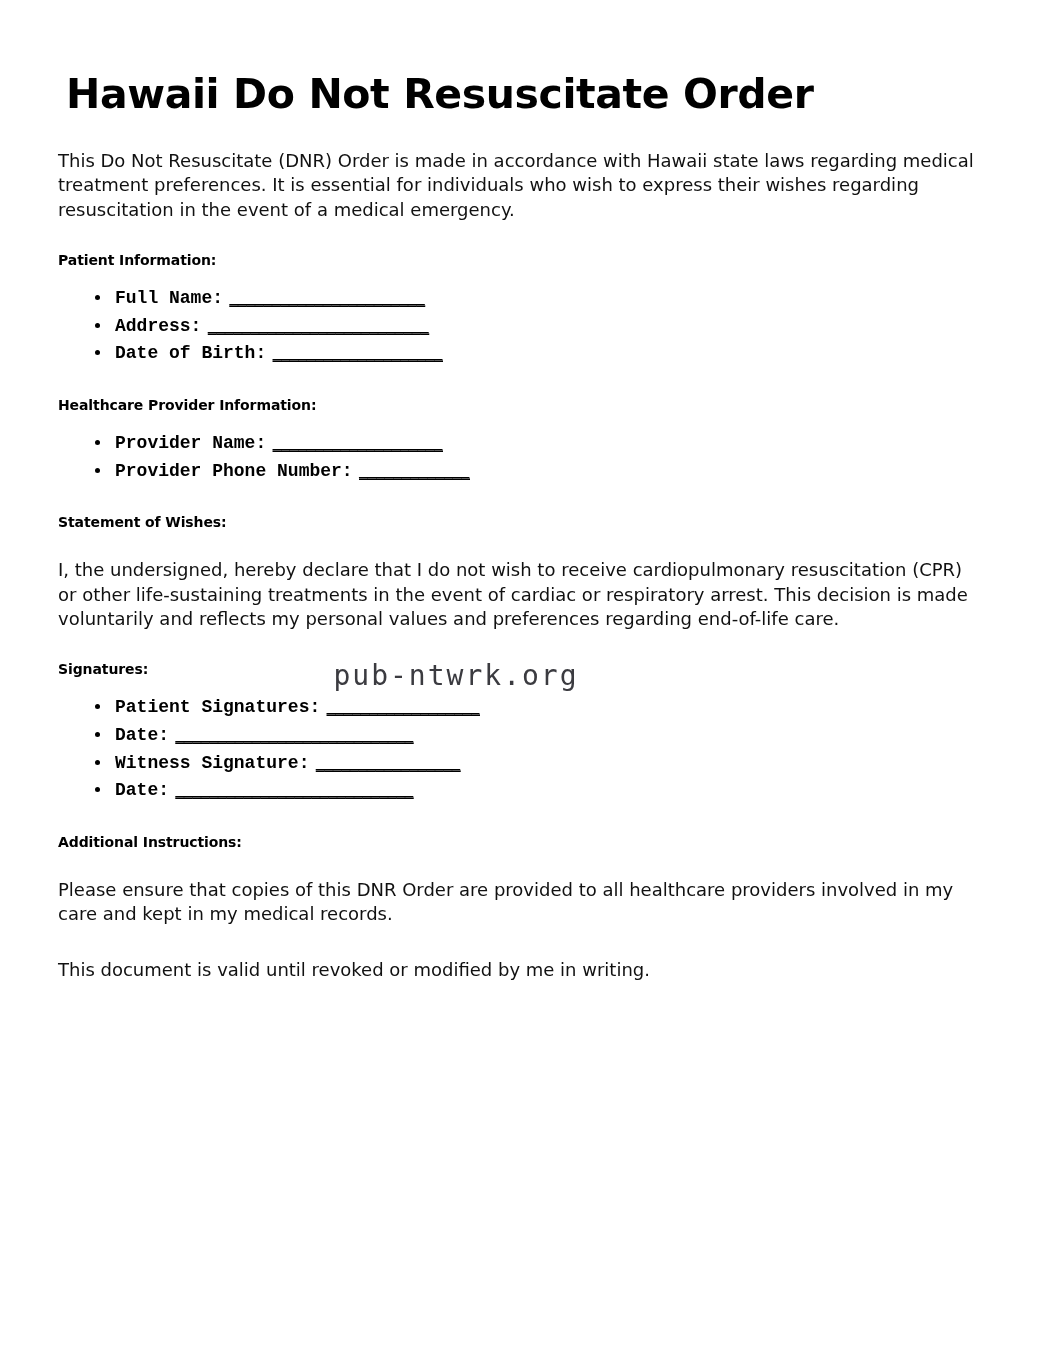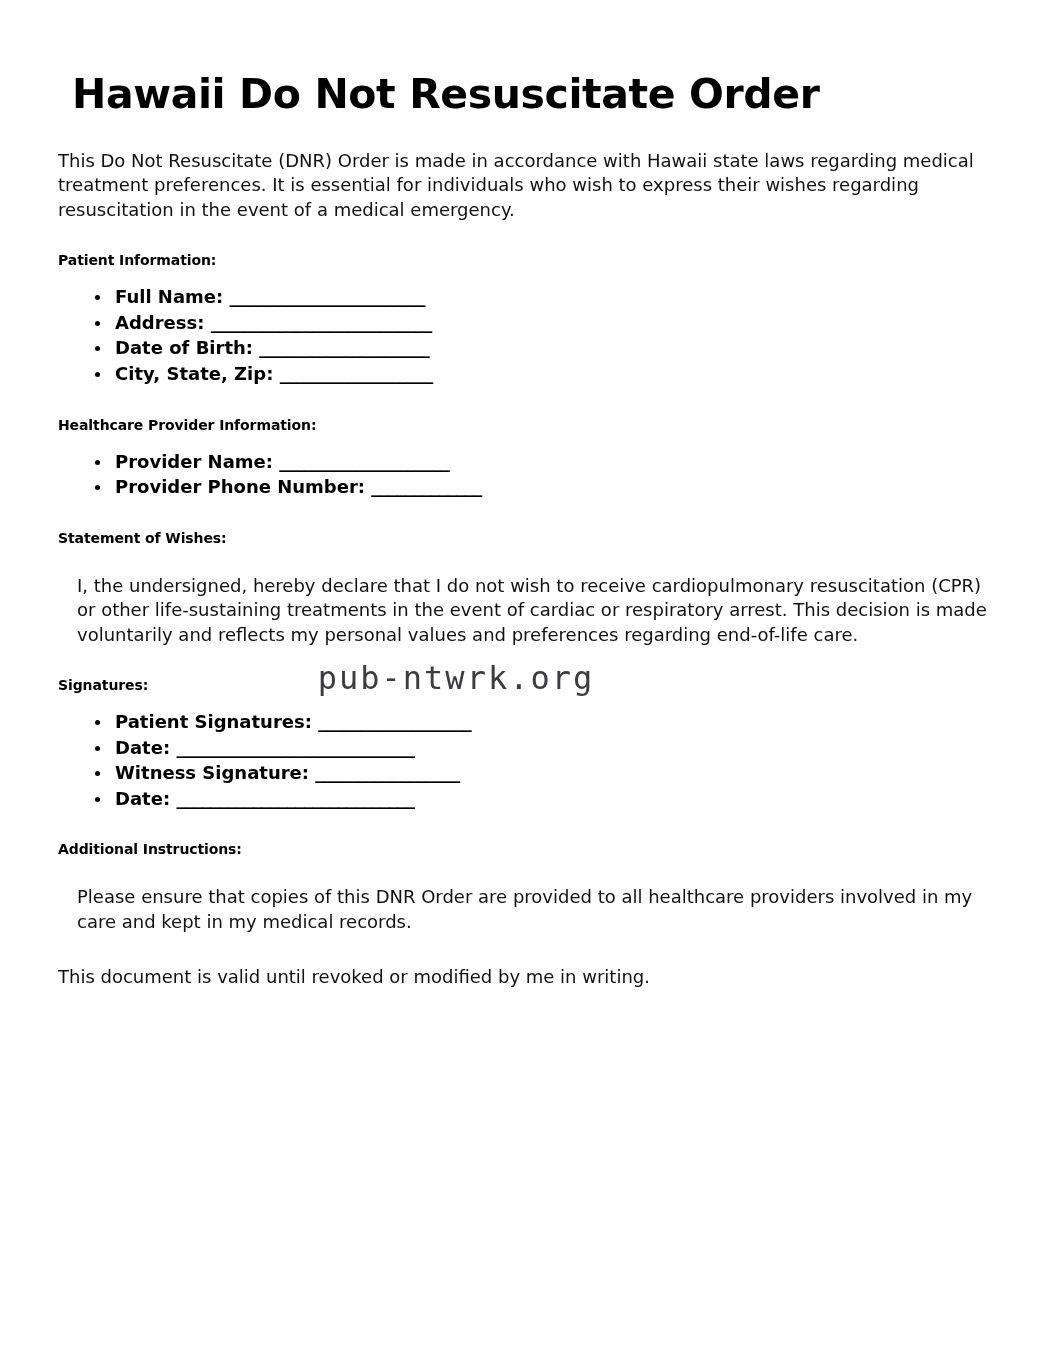--- a/index.html
+++ b/index.html
@@ -22,21 +22,21 @@
     height: 1365px;
     box-sizing: border-box;
     padding: 58px 58px 0 58px;
   }
 
   .doc-title {
     font-size: 41px;
     font-weight: bold;
     line-height: 1.12;
     letter-spacing: -0.4px;
-    margin: 14px 0 0 14px;
+    margin: 14px 0 0 8px;
     padding: 0;
     color: #000;
   }
 
   .body-para {
     font-size: 18px;
     line-height: 1.36;
     margin: 31px 0 0 0;
     padding: 0;
     max-width: 920px;
@@ -75,60 +75,61 @@
     left: 1px;
     top: 11px;
     width: 5px;
     height: 5px;
     border-radius: 50%;
     background: #000;
   }
 
   .field-label {
     font-weight: bold;
+    font-family: Liberation Mono, monospace;
   }
 
   .blank-line {
     font-weight: bold;
     letter-spacing: -0.5px;
+    text-decoration: underline;
   }
 
   .watermark {
     position: absolute;
     left: 0;
     top: 662px;
     width: 912px;
     text-align: center;
     font-family: "DejaVu Sans Mono", "Liberation Mono", monospace;
-    font-size: 32px;
+    font-size: 28px;
     letter-spacing: 2px;
     color: #3b3b40;
     pointer-events: none;
     user-select: none;
     z-index: 5;
     line-height: 1;
   }
-  .para-gap { margin-top: 28px; margin-left: 19px; }
+  .para-gap { margin-top: 28px; }
 </style>
 </head>
 <body>
 
 <div class="page">
 
   <h1 class="doc-title">Hawaii Do Not Resuscitate Order</h1>
 
   <p class="body-para">This Do Not Resuscitate (DNR) Order is made in accordance with Hawaii state laws regarding medical treatment preferences. It is essential for individuals who wish to express their wishes regarding resuscitation in the event of a medical emergency.</p>
 
   <h2 class="section-heading">Patient Information:</h2>
 
   <ul class="field-list">
     <li><span class="field-label">Full Name:</span> <span class="blank-line">_______________________</span></li>
     <li><span class="field-label">Address:</span> <span class="blank-line">__________________________</span></li>
     <li><span class="field-label">Date of Birth:</span> <span class="blank-line">____________________</span></li>
-    <li><span class="field-label">City, State, Zip:</span> <span class="blank-line">__________________</span></li>
   </ul>
 
   <h2 class="section-heading">Healthcare Provider Information:</h2>
 
   <ul class="field-list">
     <li><span class="field-label">Provider Name:</span> <span class="blank-line">____________________</span></li>
     <li><span class="field-label">Provider Phone Number:</span> <span class="blank-line">_____________</span></li>
   </ul>
 
   <h2 class="section-heading">Statement of Wishes:</h2>

